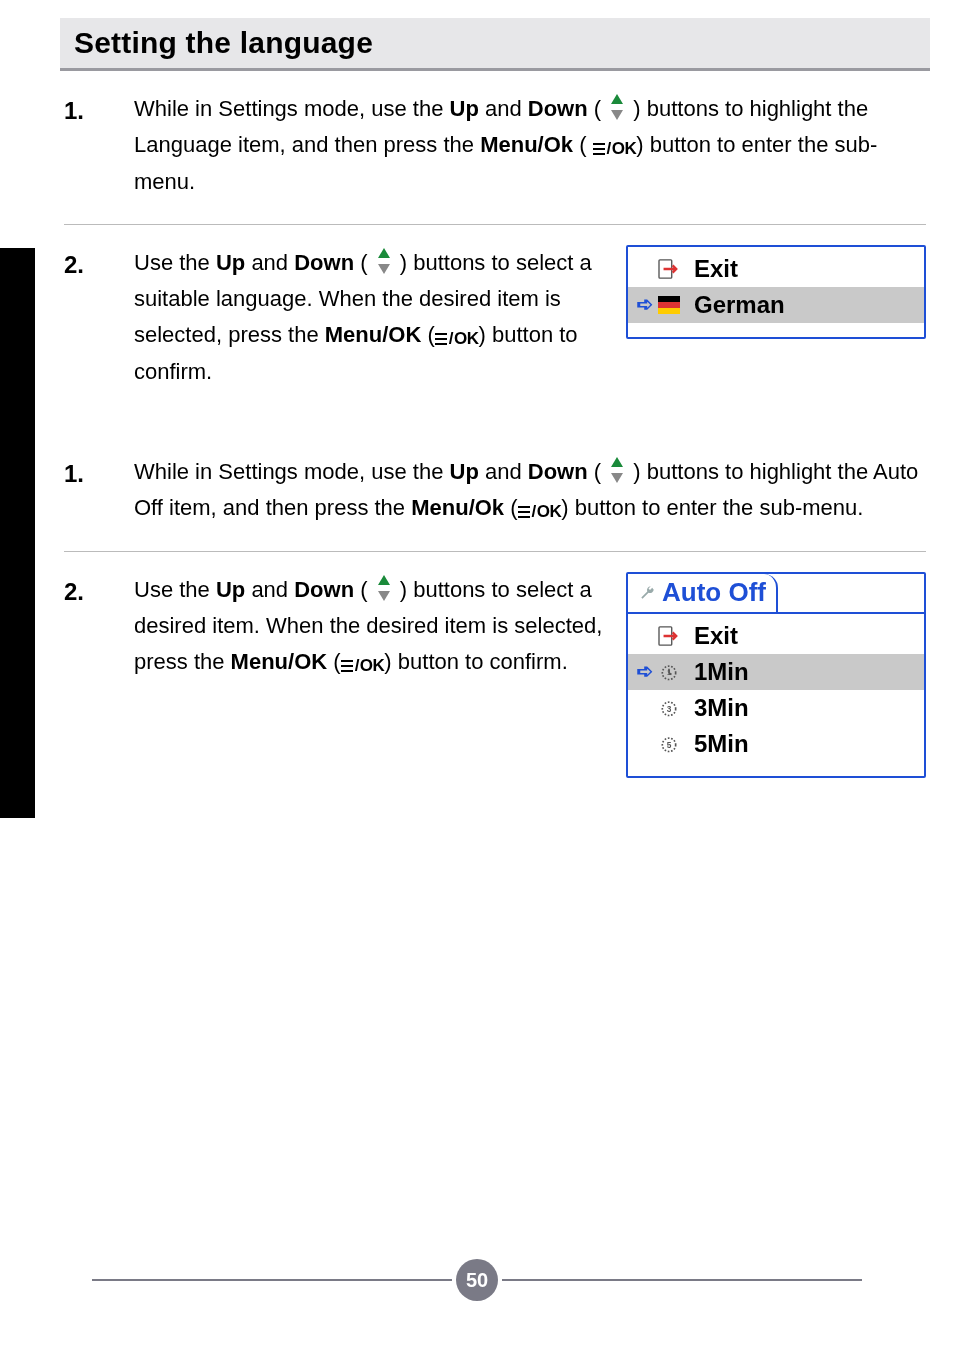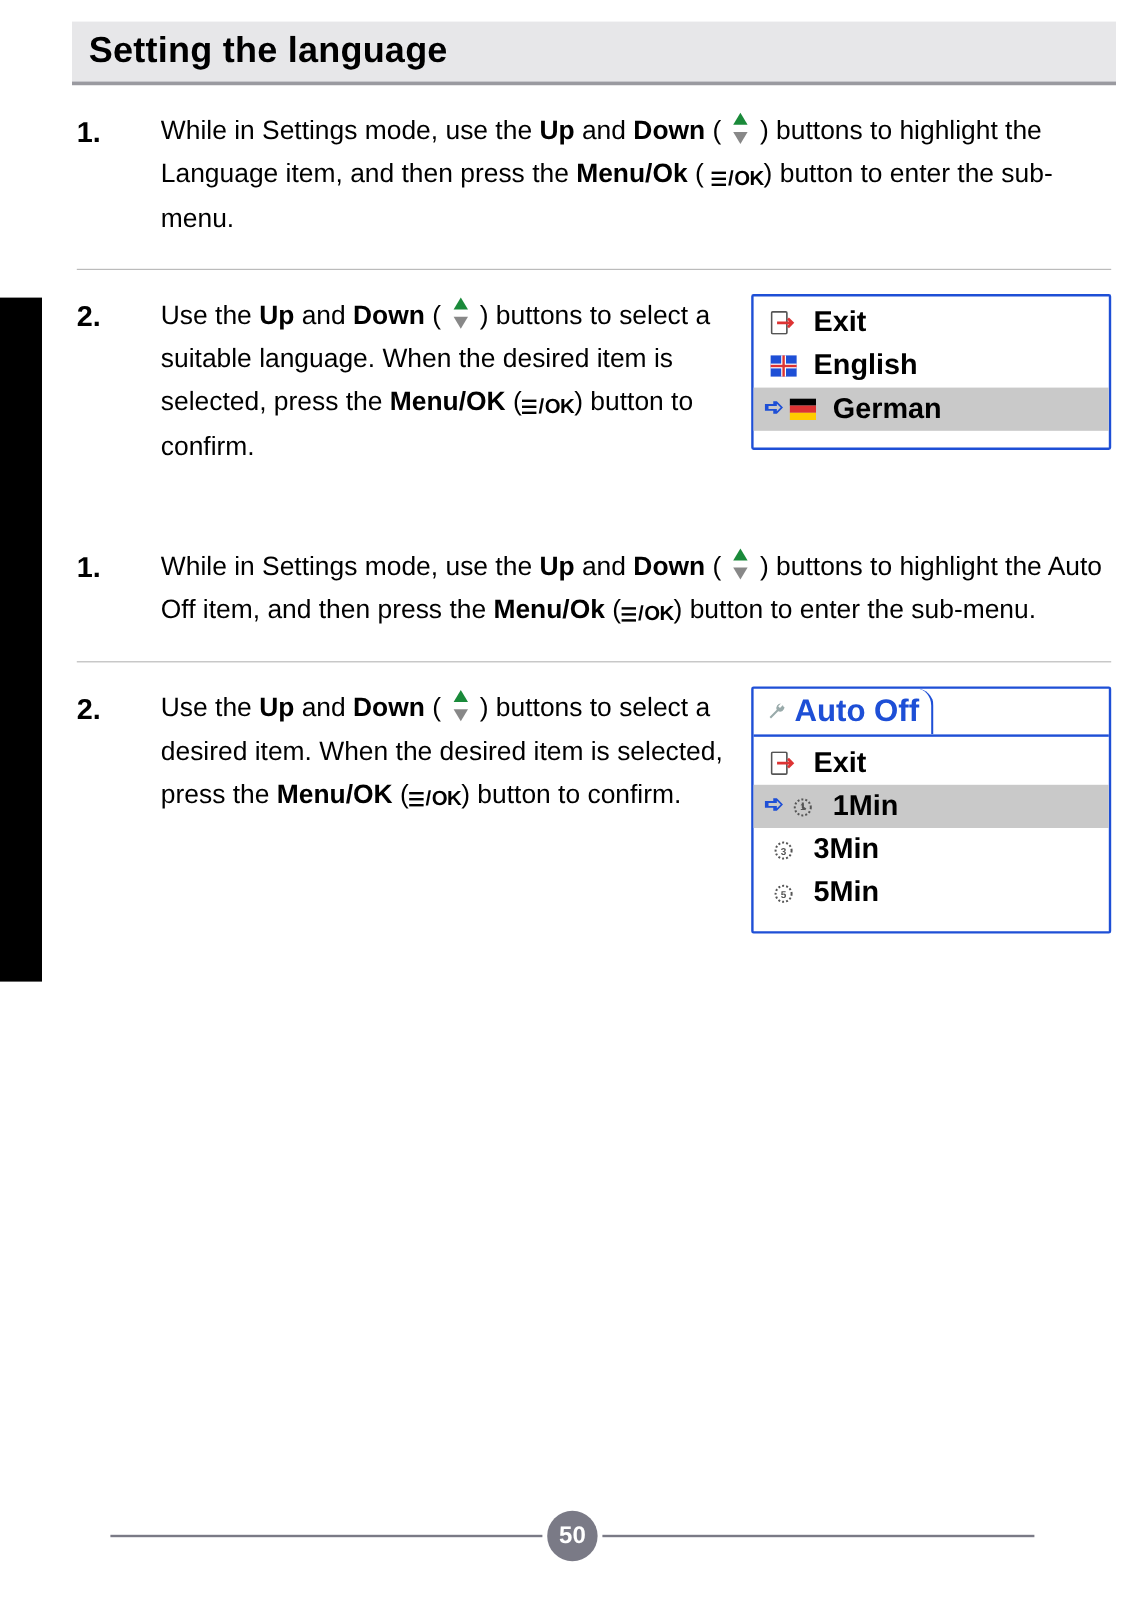--- a/index.html
+++ b/index.html
@@ -164,21 +164,21 @@
   .menu-items {
     padding: 4px 0 14px 0;
   }
   .menu-row {
     display: flex;
     align-items: center;
     height: 36px;
     font-size: 24px;
     font-weight: bold;
     color: #000;
-    padding-left: 12px;
+    padding-left: 28px;
   }
   .menu-row.selected {
     background: #c9c9c9;
     padding-left: 6px;
   }
   .arrow-right {
     color: #1e4fd6;
     font-size: 20px;
     width: 22px;
     text-align: center;
@@ -253,32 +253,20 @@
         <div class="menu-items">
           <div class="menu-row">
             <span class="row-icon exit-icon">
               <svg width="22" height="20" viewBox="0 0 24 22">
                   <rect x="1" y="1" width="14" height="20" rx="1" fill="#fff" stroke="#555" stroke-width="1.5"></rect>
                   <path d="M6 11h14m-4-4 4 4-4 4" stroke="#d33" stroke-width="2.5" fill="none"></path>
                 </svg>
             </span>
             <span>Exit</span>
           </div>
-          <div class="menu-row">
-            <span class="row-icon flag-icon">
-              <svg width="22" height="18" viewBox="0 0 22 18">
-                  <rect width="22" height="18" fill="#1e4fd6"></rect>
-                  <rect x="0" y="7" width="22" height="4" fill="#fff"></rect>
-                  <rect x="9" y="0" width="4" height="18" fill="#fff"></rect>
-                  <rect x="0" y="8" width="22" height="2" fill="#d33"></rect>
-                  <rect x="10" y="0" width="2" height="18" fill="#d33"></rect>
-                </svg>
-            </span>
-            <span>English</span>
-          </div>
           <div class="menu-row selected">
             <span class="arrow-right">➪</span>
             <span class="row-icon flag-icon">
               <svg width="22" height="18" viewBox="0 0 22 18">
                   <rect width="22" height="6" fill="#000"></rect>
                   <rect y="6" width="22" height="6" fill="#d33"></rect>
                   <rect y="12" width="22" height="6" fill="#fc0"></rect>
                 </svg>
             </span>
             <span>German</span>

